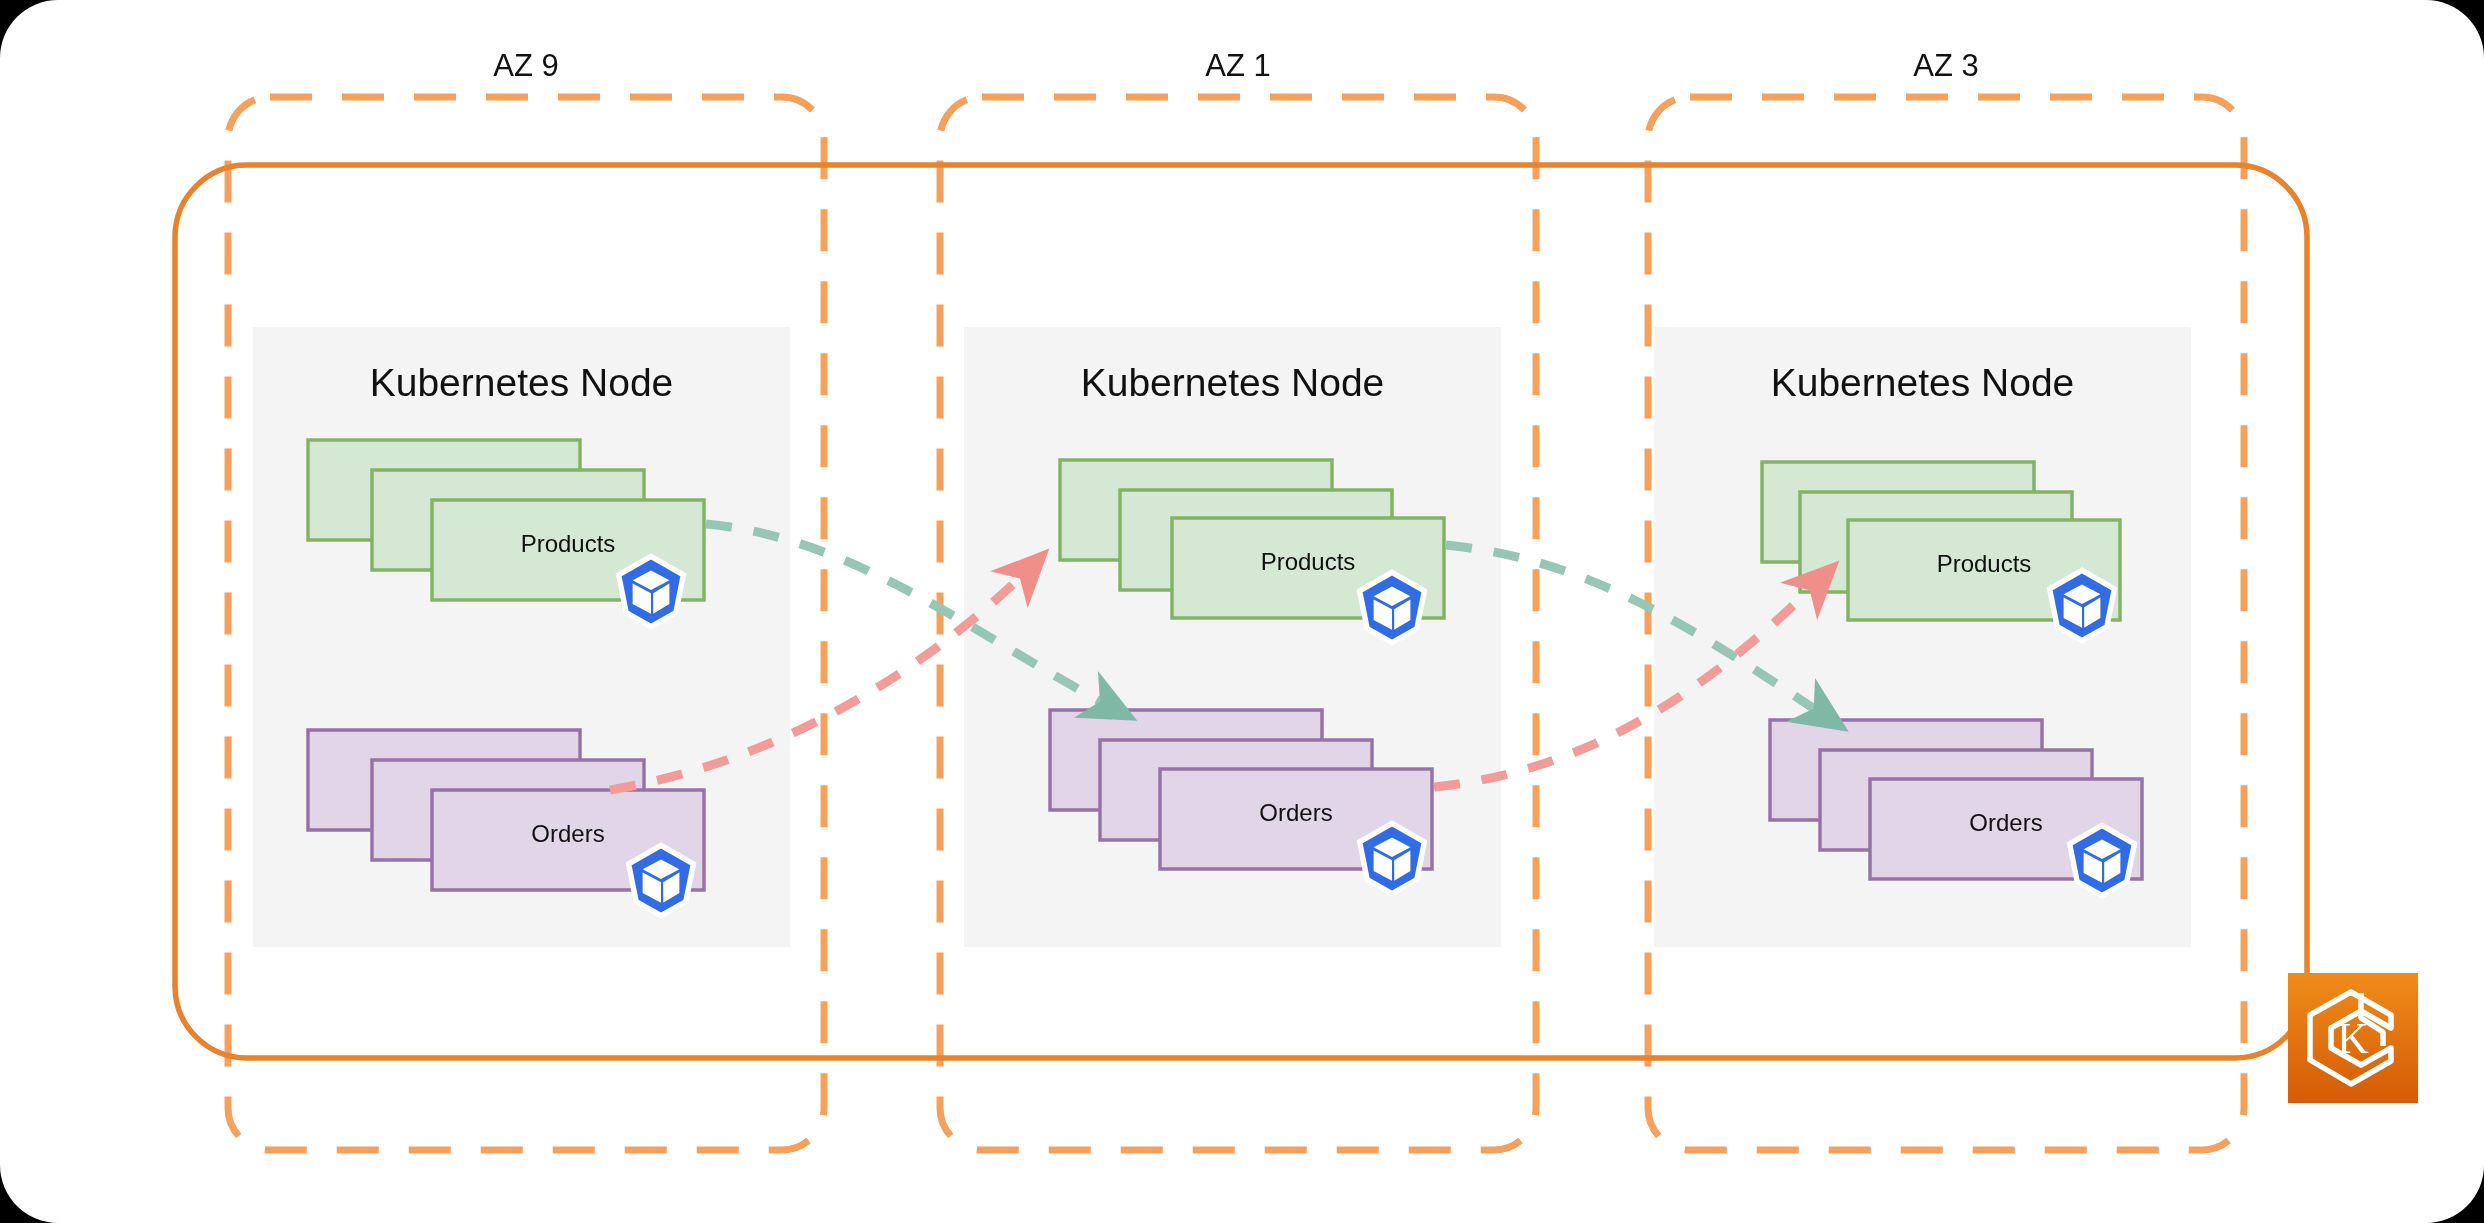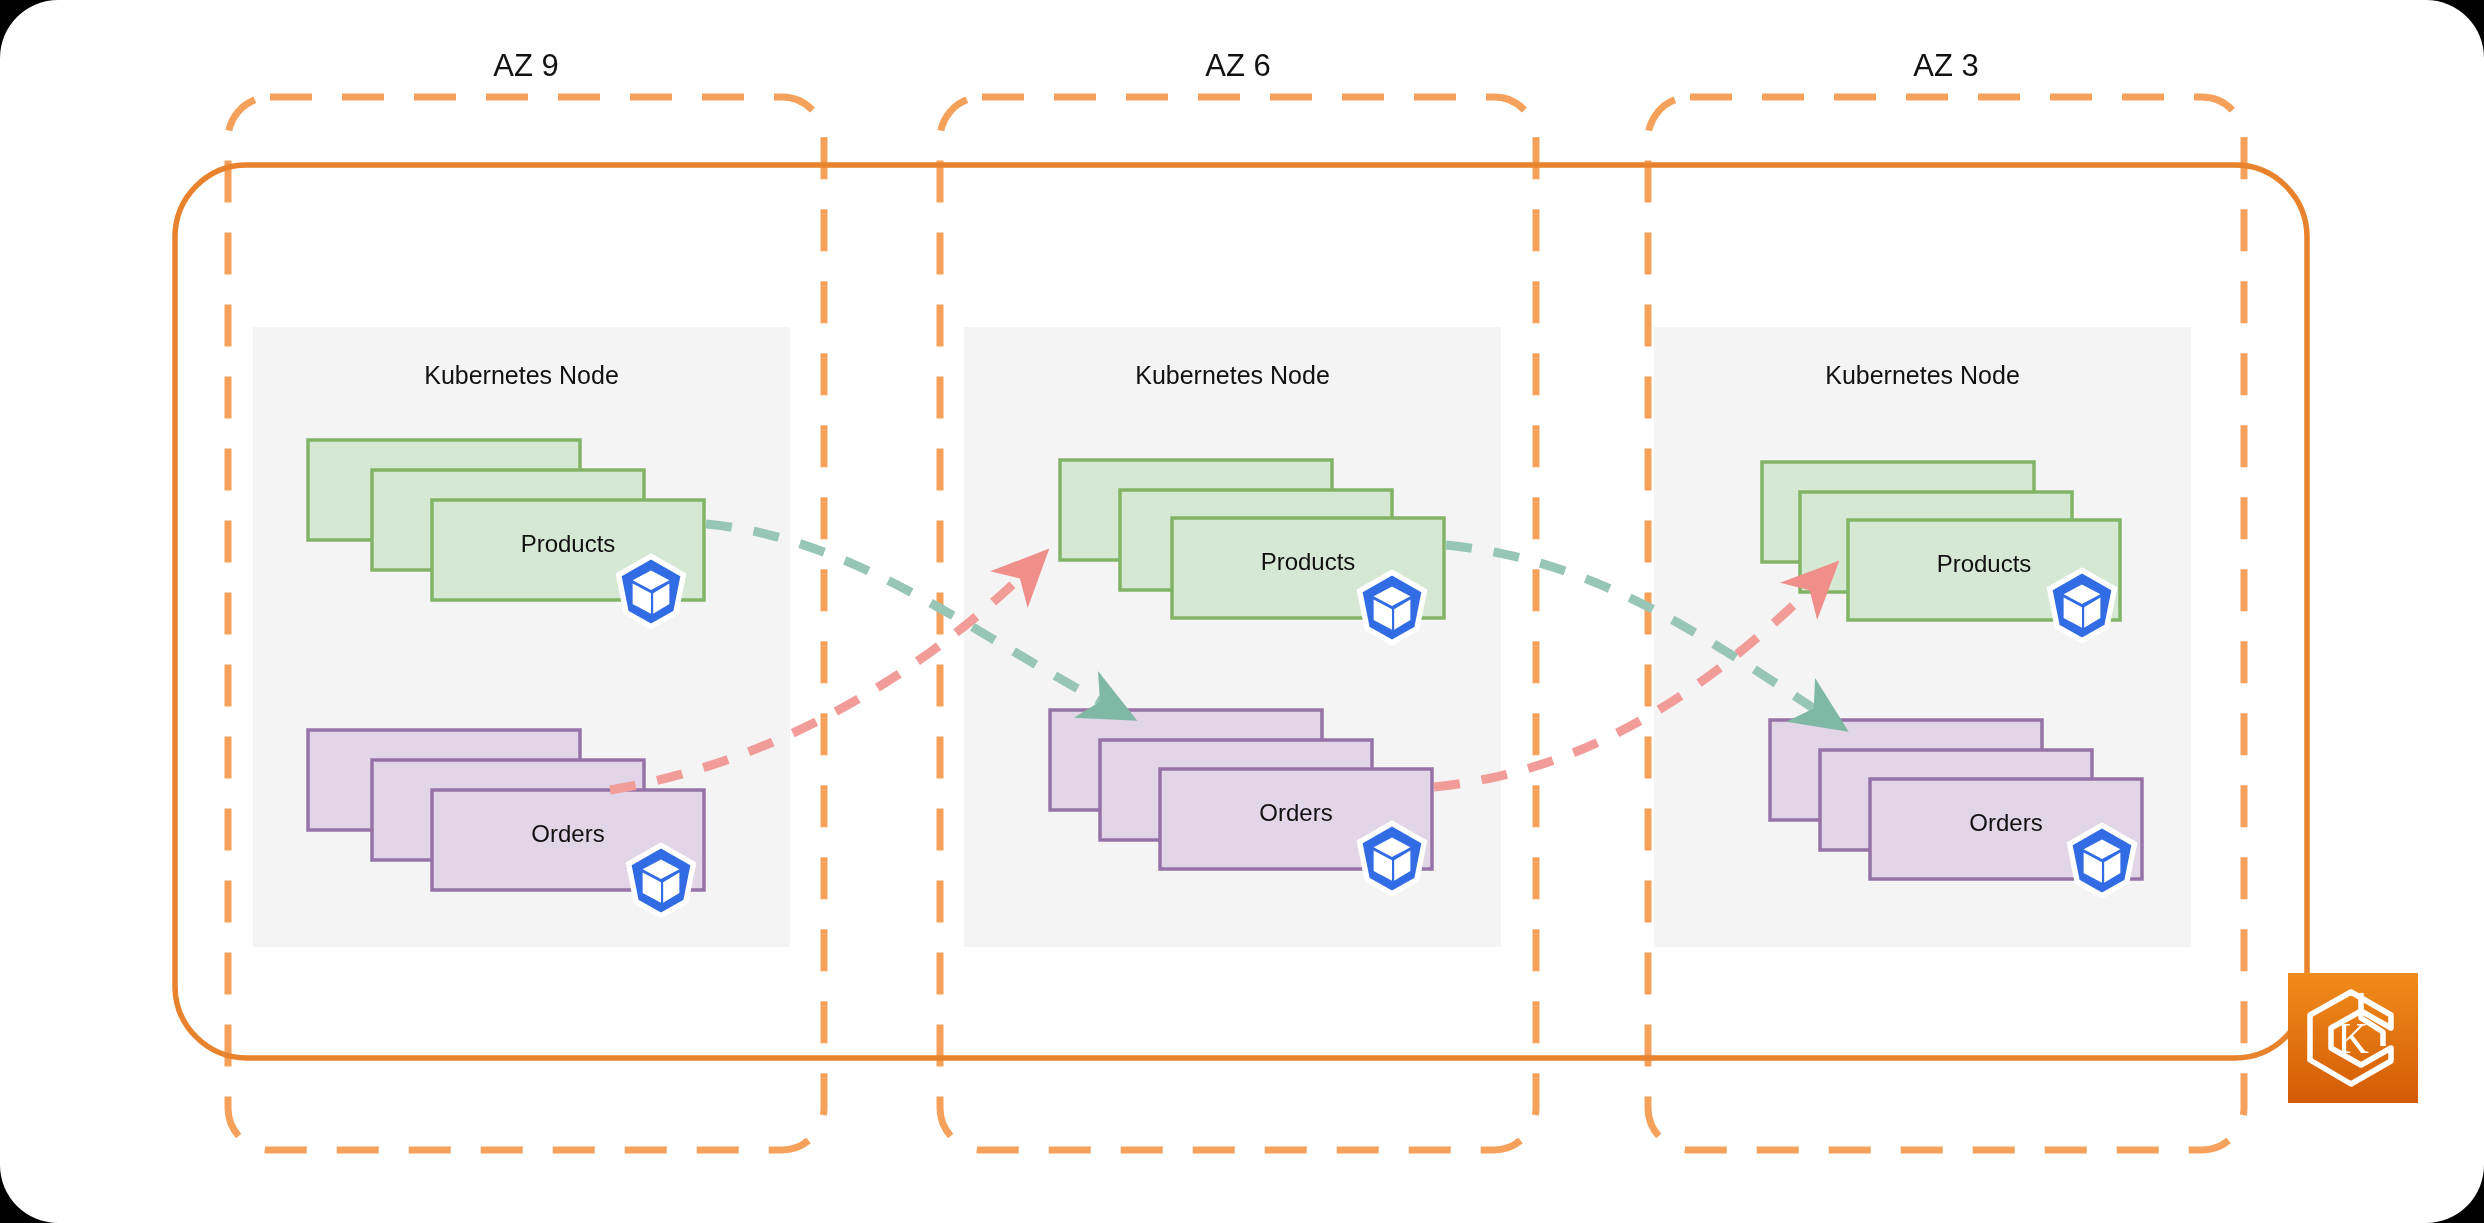--- a/index.html
+++ b/index.html
@@ -11,21 +11,21 @@
   #canvas{
     position:absolute;left:0;top:0;width:2484px;height:1223px;
     background:#ffffff;border-radius:58px;overflow:hidden;
   }
   #svgroot{position:absolute;left:0;top:0;width:2484px;height:1223px;}
   .az-label{
     position:absolute;font-size:31px;color:#111111;
     text-align:center;white-space:nowrap;
   }
   .node-title{
-    position:absolute;font-size:25px;color:#111111;
+    position:absolute;font-size:39px;color:#111111;
     text-align:center;white-space:nowrap;
   }
   .pod-label{
     position:absolute;font-size:24px;color:#111111;
     text-align:center;white-space:nowrap;
   }
 </style>
 </head>
 <body>
 
@@ -154,21 +154,21 @@
       <g transform="translate(2353,1038)" fill="none" stroke="#ffffff" stroke-width="5.5" stroke-linejoin="round">
         <path d="M -2 -46 L -43 -23 L -43 22 L -2 46 L 38 23 L 38 10 L 8 27 L -22 10 L -22 -10 L 8 -27 L 38 -10 L 38 -23 Z"></path>
         <path d="M 8 -45 L 8 -20 L 30 -6 L 30 8"></path>
       </g>
       <text x="2353" y="1053" text-anchor="middle" font-family="'Liberation Serif',serif" font-size="44" fill="#ffffff">K</text>
     </g>
 
   </svg>
 
   <div class="az-label" style="left:228px;top:48px;width:596px;">AZ 9</div>
-  <div class="az-label" style="left:940px;top:48px;width:596px;">AZ 6</div>
+  <div class="az-label" style="left:940px;top:48px;width:596px;">AZ 1</div>
   <div class="az-label" style="left:1648px;top:48px;width:596px;">AZ 3</div>
 
   <div class="node-title" style="left:253px;top:361px;width:537px;">Kubernetes Node</div>
   <div class="node-title" style="left:964px;top:361px;width:537px;">Kubernetes Node</div>
   <div class="node-title" style="left:1654px;top:361px;width:537px;">Kubernetes Node</div>
 
   <div class="pod-label" style="left:432px;top:530px;width:272px;">Products</div>
   <div class="pod-label" style="left:432px;top:820px;width:272px;">Orders</div>
 
   <div class="pod-label" style="left:1172px;top:548px;width:272px;">Products</div>

